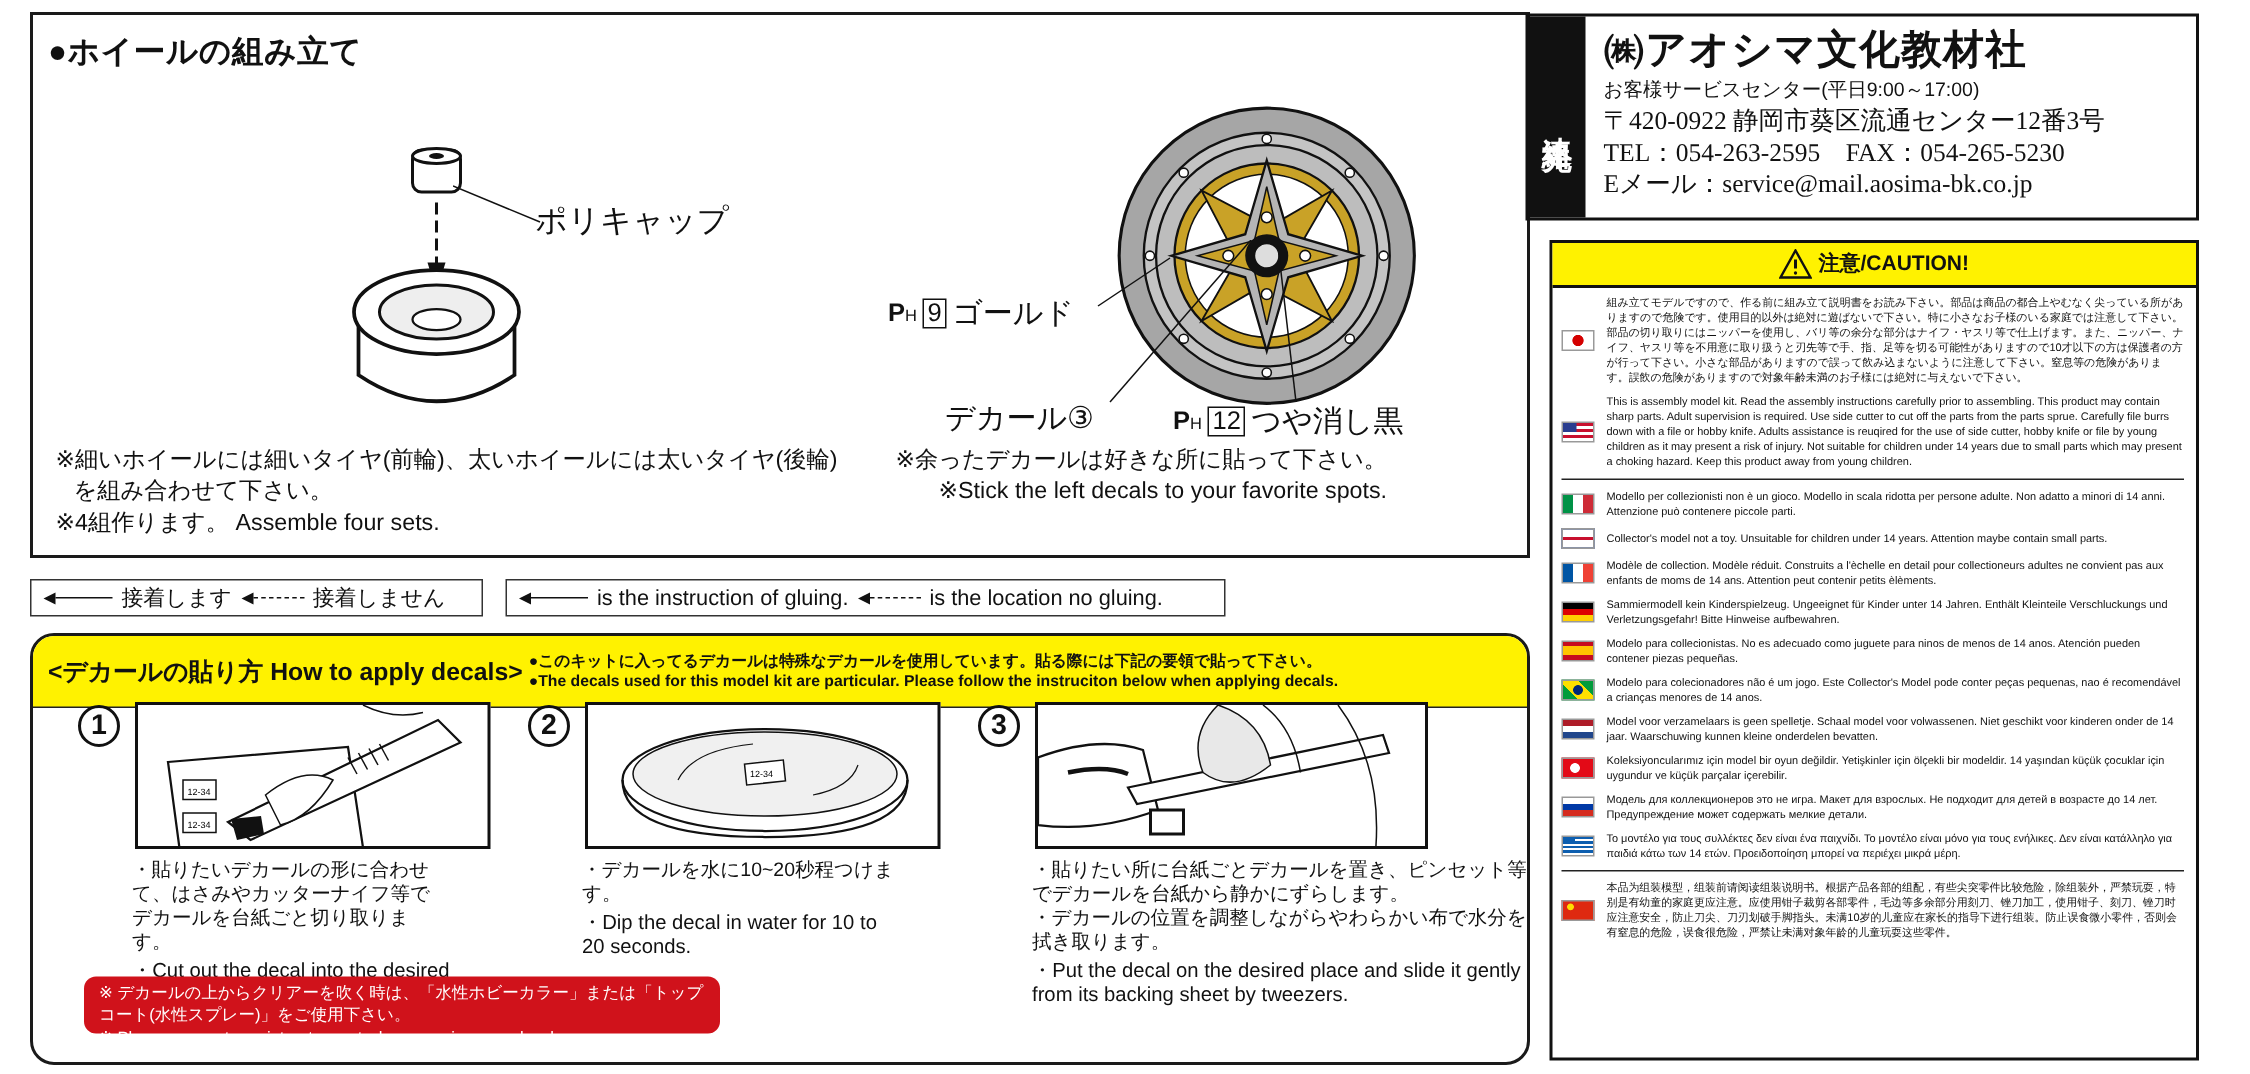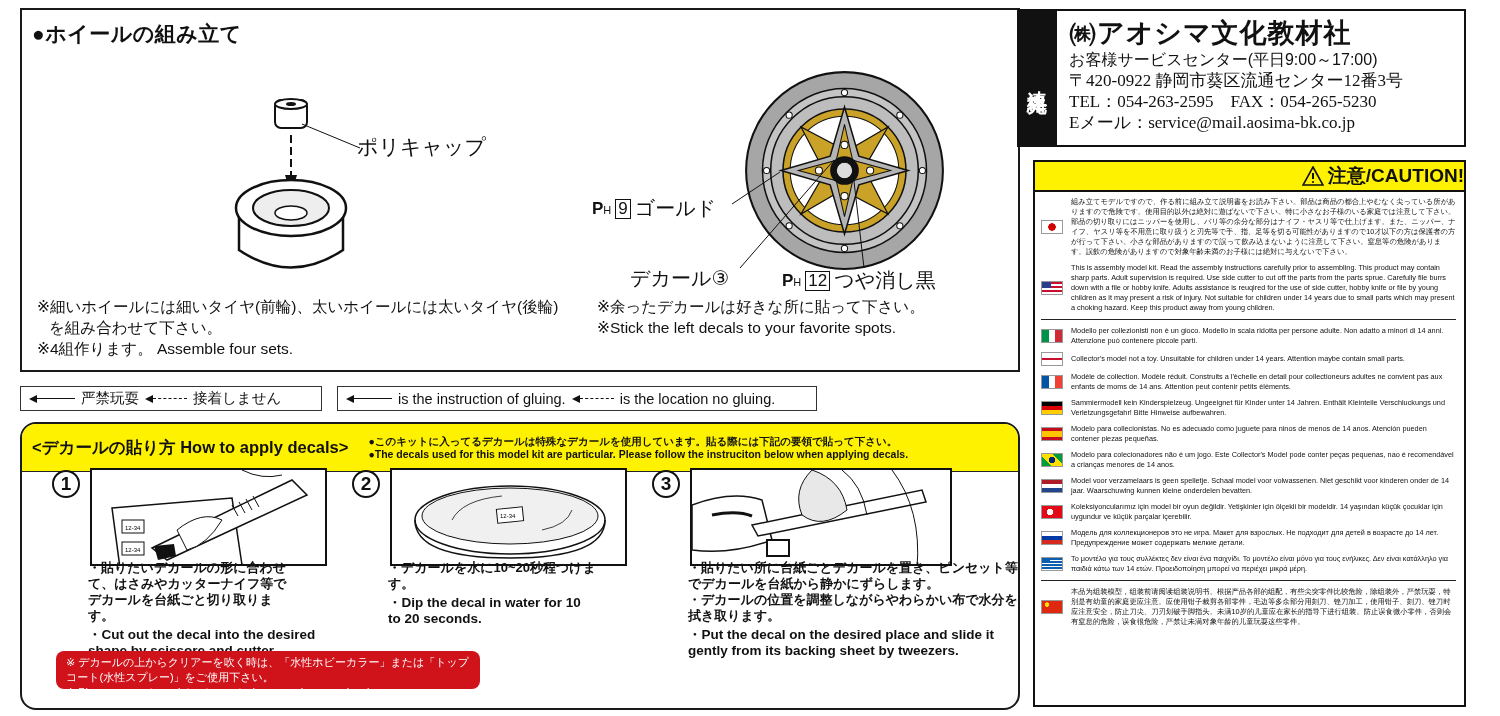--- a/index.html
+++ b/index.html
@@ -13,59 +13,59 @@
   .polycap-label { position: absolute; left: 335px; top: 123px; font-size: 21px; }
   .wheel-svg { position: absolute; left: 720px; top: 58px; }
   .callout-gold { position: absolute; left: 570px; top: 185px; font-size: 20px; display: flex; align-items: center; gap: 4px; }
   .callout-decal { position: absolute; left: 608px; top: 255px; font-size: 20px; }
   .callout-black { position: absolute; left: 760px; top: 257px; font-size: 20px; display: flex; align-items: center; gap: 4px; }
   .ph-code { font-weight: bold; font-size: 17px; }
   .ph-code sub { font-size: 11px; font-weight: normal; vertical-align: baseline; }
   .boxnum { display: inline-block; border: 1.5px solid #111; padding: 0 2px; line-height: 18px; font-size: 17px; }
   .wheel-notes-left { position: absolute; left: 15px; top: 286px; font-size: 15.5px; line-height: 21px; }
   .wheel-notes-left .indent { padding-left: 12px; }
-  .wheel-notes-right { position: absolute; left: 575px; top: 286px; font-size: 15.5px; line-height: 21px; }
+  .wheel-notes-right { position: absolute; left: 575px; top: 286px; font-size: 15.5px; line-height: 21px; text-align: right; }
 
   
   .glue-box { position: absolute; top: 386px; height: 25px; border: 1.5px solid #333; font-size: 14.5px; display: flex; align-items: center; padding: 0 8px; gap: 6px; white-space: nowrap; }
   .glue-jp { left: 20px; width: 302px; }
   .glue-en { left: 337px; width: 480px; }
   .arrow-solid, .arrow-dash { display: inline-flex; align-items: center; }
   .arrow-solid::before, .arrow-dash::before { content: ""; width: 0; height: 0; border-top: 4px solid transparent; border-bottom: 4px solid transparent; border-right: 8px solid #111; }
   .arrow-solid::after { content: ""; width: 38px; border-top: 1.5px solid #111; }
   .arrow-dash::after { content: ""; width: 34px; border-top: 1.5px dashed #111; }
 
   
   .decal-panel { position: absolute; left: 20px; top: 422px; width: 1000px; height: 288px; border: 2px solid #1a1a1a; border-radius: 16px; overflow: hidden; }
   .decal-header { position: absolute; left: 0; top: 0; width: 100%; height: 48px; background: #fff200; border-bottom: 1.5px solid #222; display: flex; align-items: center; }
   .decal-title { font-size: 16.5px; font-weight: bold; margin-left: 10px; white-space: nowrap; }
-  .decal-header-notes { margin-left: 20px; font-size: 10.5px; line-height: 12.5px; font-weight: bold; }
+  .decal-header-notes { margin-left: 4px; font-size: 10.5px; line-height: 12.5px; font-weight: bold; }
   .step { position: absolute; top: 44px; }
   .step-num { position: absolute; left: 0; top: 2px; width: 28px; height: 28px; border: 2px solid #111; border-radius: 50%; font-size: 19px; font-weight: bold; display: flex; align-items: center; justify-content: center; }
   .step-img { position: absolute; left: 38px; top: 0; width: 237px; height: 98px; border: 2px solid #111; background: #fff; overflow: hidden; }
-  .step-text { position: absolute; left: 36px; top: 92px; font-size: 13px; line-height: 16px; width: 300px; font-weight: bold; }
+  .step-text { position: absolute; left: 36px; top: 104px; font-size: 13px; line-height: 16px; width: 300px; }
   .step-text p { margin-bottom: 3px; }
   .step-text .en { font-size: 13.5px; }
   .step1 { left: 30px; }
   .step2 { left: 330px; }
   .step3 { left: 630px; }
   .step3 .step-img { width: 262px; }
   .warn-bar { position: absolute; left: 34px; top: 227px; width: 424px; height: 38px; background: #d0121b; border-radius: 8px; color: #fff; font-size: 11px; line-height: 15px; padding: 4px 10px; }
 
   
   .contact { position: absolute; left: 1017px; top: 9px; width: 449px; height: 138px; border: 2px solid #111; display: flex; }
   .contact-label { width: 38px; background: #111; color: #fff; font-size: 20px; font-weight: bold; writing-mode: vertical-rl; display: flex; align-items: center; justify-content: center; letter-spacing: 2px; }
   .contact-body { padding: 6px 0 0 12px; }
   .company { font-size: 27px; font-weight: bold; letter-spacing: 1px; line-height: 32px; }
-  .contact-line { font-size: 16px; line-height: 21px; white-space: nowrap; }
+  .contact-line { font-size: 13px; line-height: 21px; white-space: nowrap; }
   .contact-line.big { font-size: 17px; font-family: Liberation Serif, serif; }
 
   
   .caution { position: absolute; left: 1033px; top: 160px; width: 433px; height: 547px; border: 2px solid #111; }
-  .caution-header { height: 30px; background: #fff200; border-bottom: 2px solid #111; font-size: 19px; font-weight: bold; display: flex; align-items: center; justify-content: flex-end; gap: 4px; }
+  .caution-header { height: 30px; background: #fff200; border-bottom: 2px solid #111; font-size: 14px; font-weight: bold; display: flex; align-items: center; justify-content: center; gap: 4px; }
   .caution-body { padding: 5px 8px 0 6px; }
   .lang-row { display: flex; align-items: center; gap: 8px; margin-bottom: 6px; }
   .lang-row .flag { width: 22px; height: 14px; flex: none; border: 1px solid #999; }
   .lang-text { font-size: 7.3px; line-height: 10px; }
   .sep { border-top: 1.5px solid #222; margin: 4px 0 6px 0; }
   .flag-jp { background: radial-gradient(circle at center, #d40000 0 3.5px, #fff 4px); }
   .flag-us { background: linear-gradient(#2a3d8f 0 50%, transparent 50%) left top / 45% 100% no-repeat, repeating-linear-gradient(#c8102e 0 2px, #fff 2px 4px); }
   .flag-it { background: linear-gradient(90deg, #009246 0 33%, #fff 33% 66%, #ce2b37 66%); }
   .flag-uk { background: linear-gradient(#fff 0 40%, #c8102e 40% 60%, #fff 60%) center / 100% 100%, #012169; position: relative; }
   .flag-fr { background: linear-gradient(90deg, #0055a4 0 33%, #fff 33% 66%, #ef4135 66%); }
@@ -150,21 +150,21 @@
     <div>※4組作ります。 Assemble four sets.</div>
   </div>
   <div class="wheel-notes-right">
     <div>※余ったデカールは好きな所に貼って下さい。</div>
     <div>※Stick the left decals to your favorite spots.</div>
   </div>
 </section>
 
 <div class="glue-box glue-jp">
   <span class="arrow-solid"></span>
-  <span>严禁玩耍</span>
+  <span>接着します</span>
   <span class="arrow-dash"></span>
   <span>接着しません</span>
 </div>
 <div class="glue-box glue-en">
   <span class="arrow-solid"></span>
   <span>is the instruction of gluing.</span>
   <span class="arrow-dash"></span>
   <span>is the location no gluing.</span>
 </div>
 

